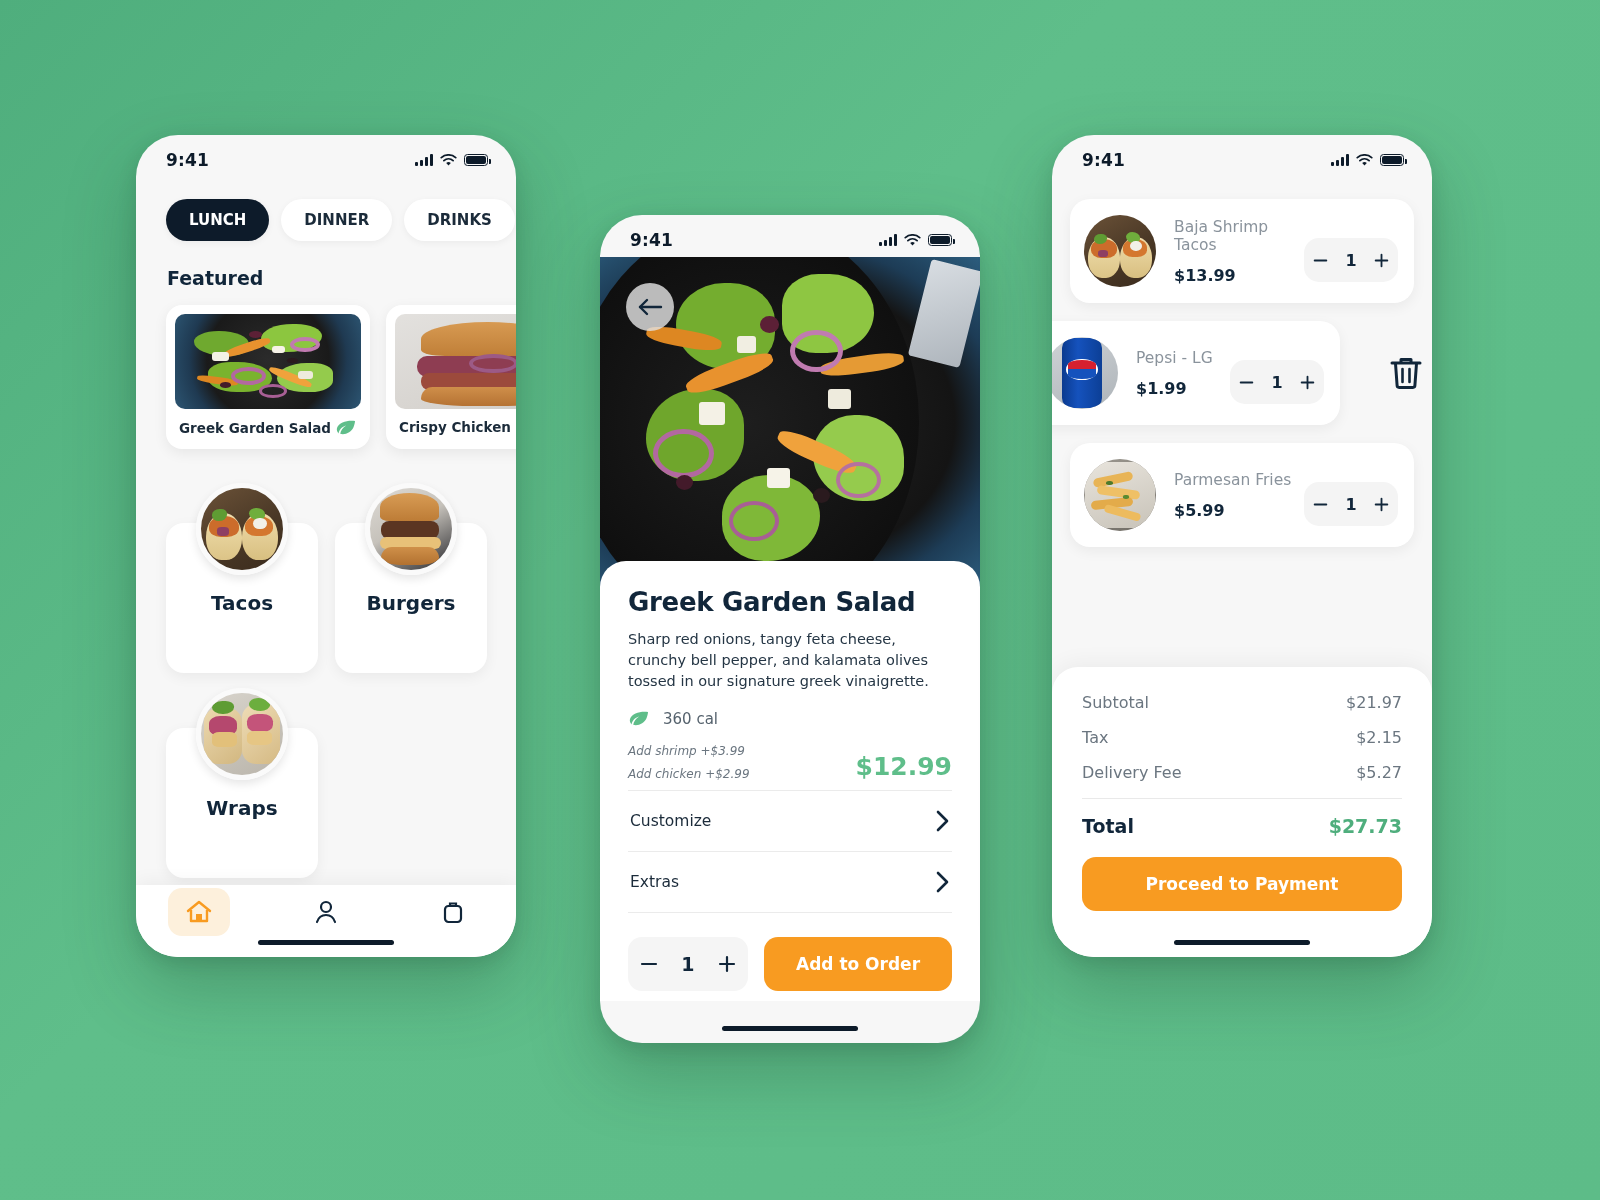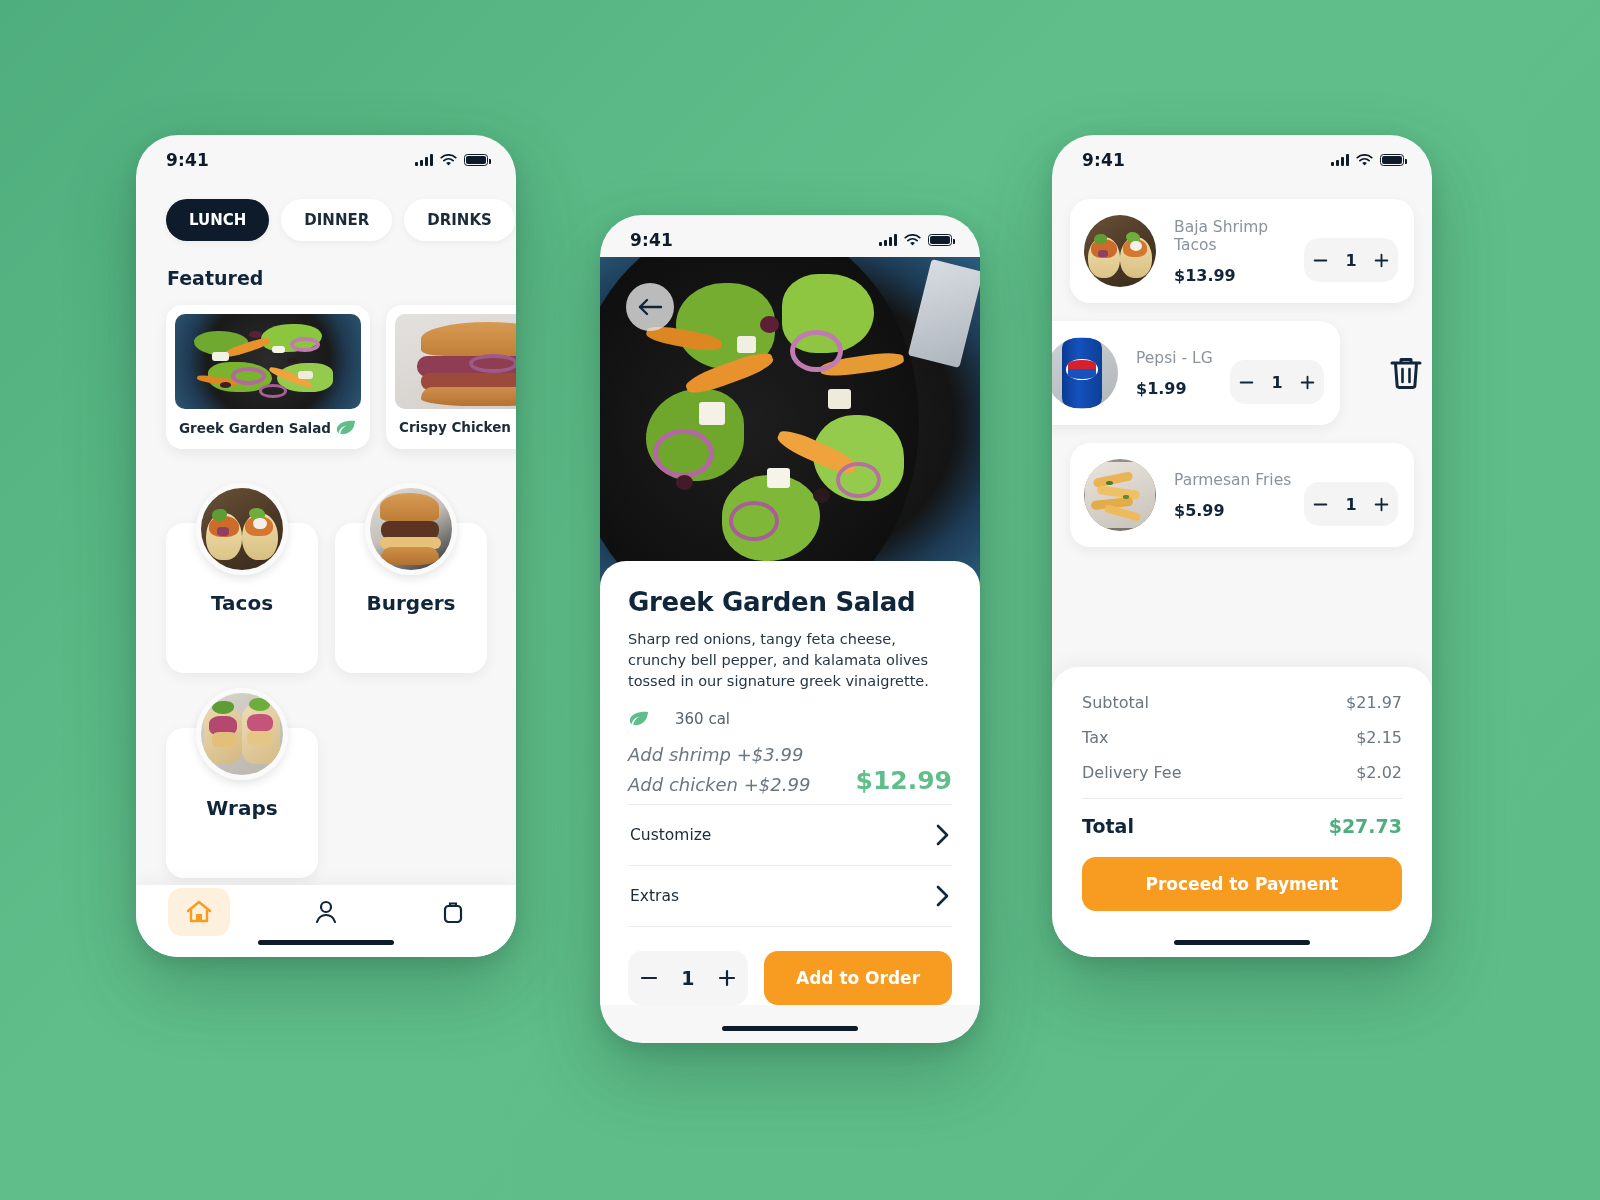--- a/index.html
+++ b/index.html
@@ -94,24 +94,24 @@
   .hero-back {
     position:absolute; left:26px; top:26px; width:48px; height:48px; border-radius:50%;
     background: rgba(225,225,225,.82); display:flex; align-items:center; justify-content:center;
   }
   .detail-sheet {
     position:relative; margin-top:-26px; background:#fff;
     border-radius:26px 26px 0 0; padding: 26px 28px 0 28px; min-height:440px;
   }
   .dish-title { font-size:26px; font-weight:800; color:#11263a; letter-spacing:-.3px; }
   .dish-desc { font-size:14.5px; line-height:1.45; color:#253645; margin-top:12px; font-weight:500; }
-  .cal-row { display:flex; align-items:center; gap:25px; margin-top:18px; }
+  .cal-row { display:flex; align-items:center; gap:13px; margin-top:18px; }
   .cal-text { font-size:15px; color:#55626d; }
   .addon-block { margin-top:16px; position:relative; }
-  .addon { font-size:18px; color:#6b7680; font-style:italic; margin-bottom:9px; }
+  .addon { font-size:12px; color:#6b7680; font-style:italic; margin-bottom:9px; }
   .price { position:absolute; right:0; bottom:0; font-size:25px; font-weight:800; color:#5FBE8A; }
   .opt-list { margin-top:6px; }
   .opt-row {
     display:flex; align-items:center; justify-content:space-between;
     border-top:1px solid #ebebeb; padding: 18px 2px;
   }
   .opt-row:last-child { border-bottom:1px solid #ebebeb; }
   .opt-label { font-size:15.5px; color:#1b2b3a; font-weight:500; }
   .cta-row { display:flex; align-items:center; gap:16px; margin-top:24px; }
   .stepper-lg {
@@ -648,21 +648,21 @@
       <div class="sum-row">
         <span class="sum-label">Subtotal</span>
         <span class="sum-val">$21.97</span>
       </div>
       <div class="sum-row">
         <span class="sum-label">Tax</span>
         <span class="sum-val">$2.15</span>
       </div>
       <div class="sum-row">
         <span class="sum-label">Delivery Fee</span>
-        <span class="sum-val">$2.02</span>
+        <span class="sum-val">$5.27</span>
       </div>
       <div class="sum-div"></div>
       <div class="sum-row">
         <span class="total-label">Total</span>
         <span class="total-val">$27.73</span>
       </div>
       <div class="btn-pay">Proceed to Payment</div>
     </div>
 
     <div class="home-indicator"></div>

